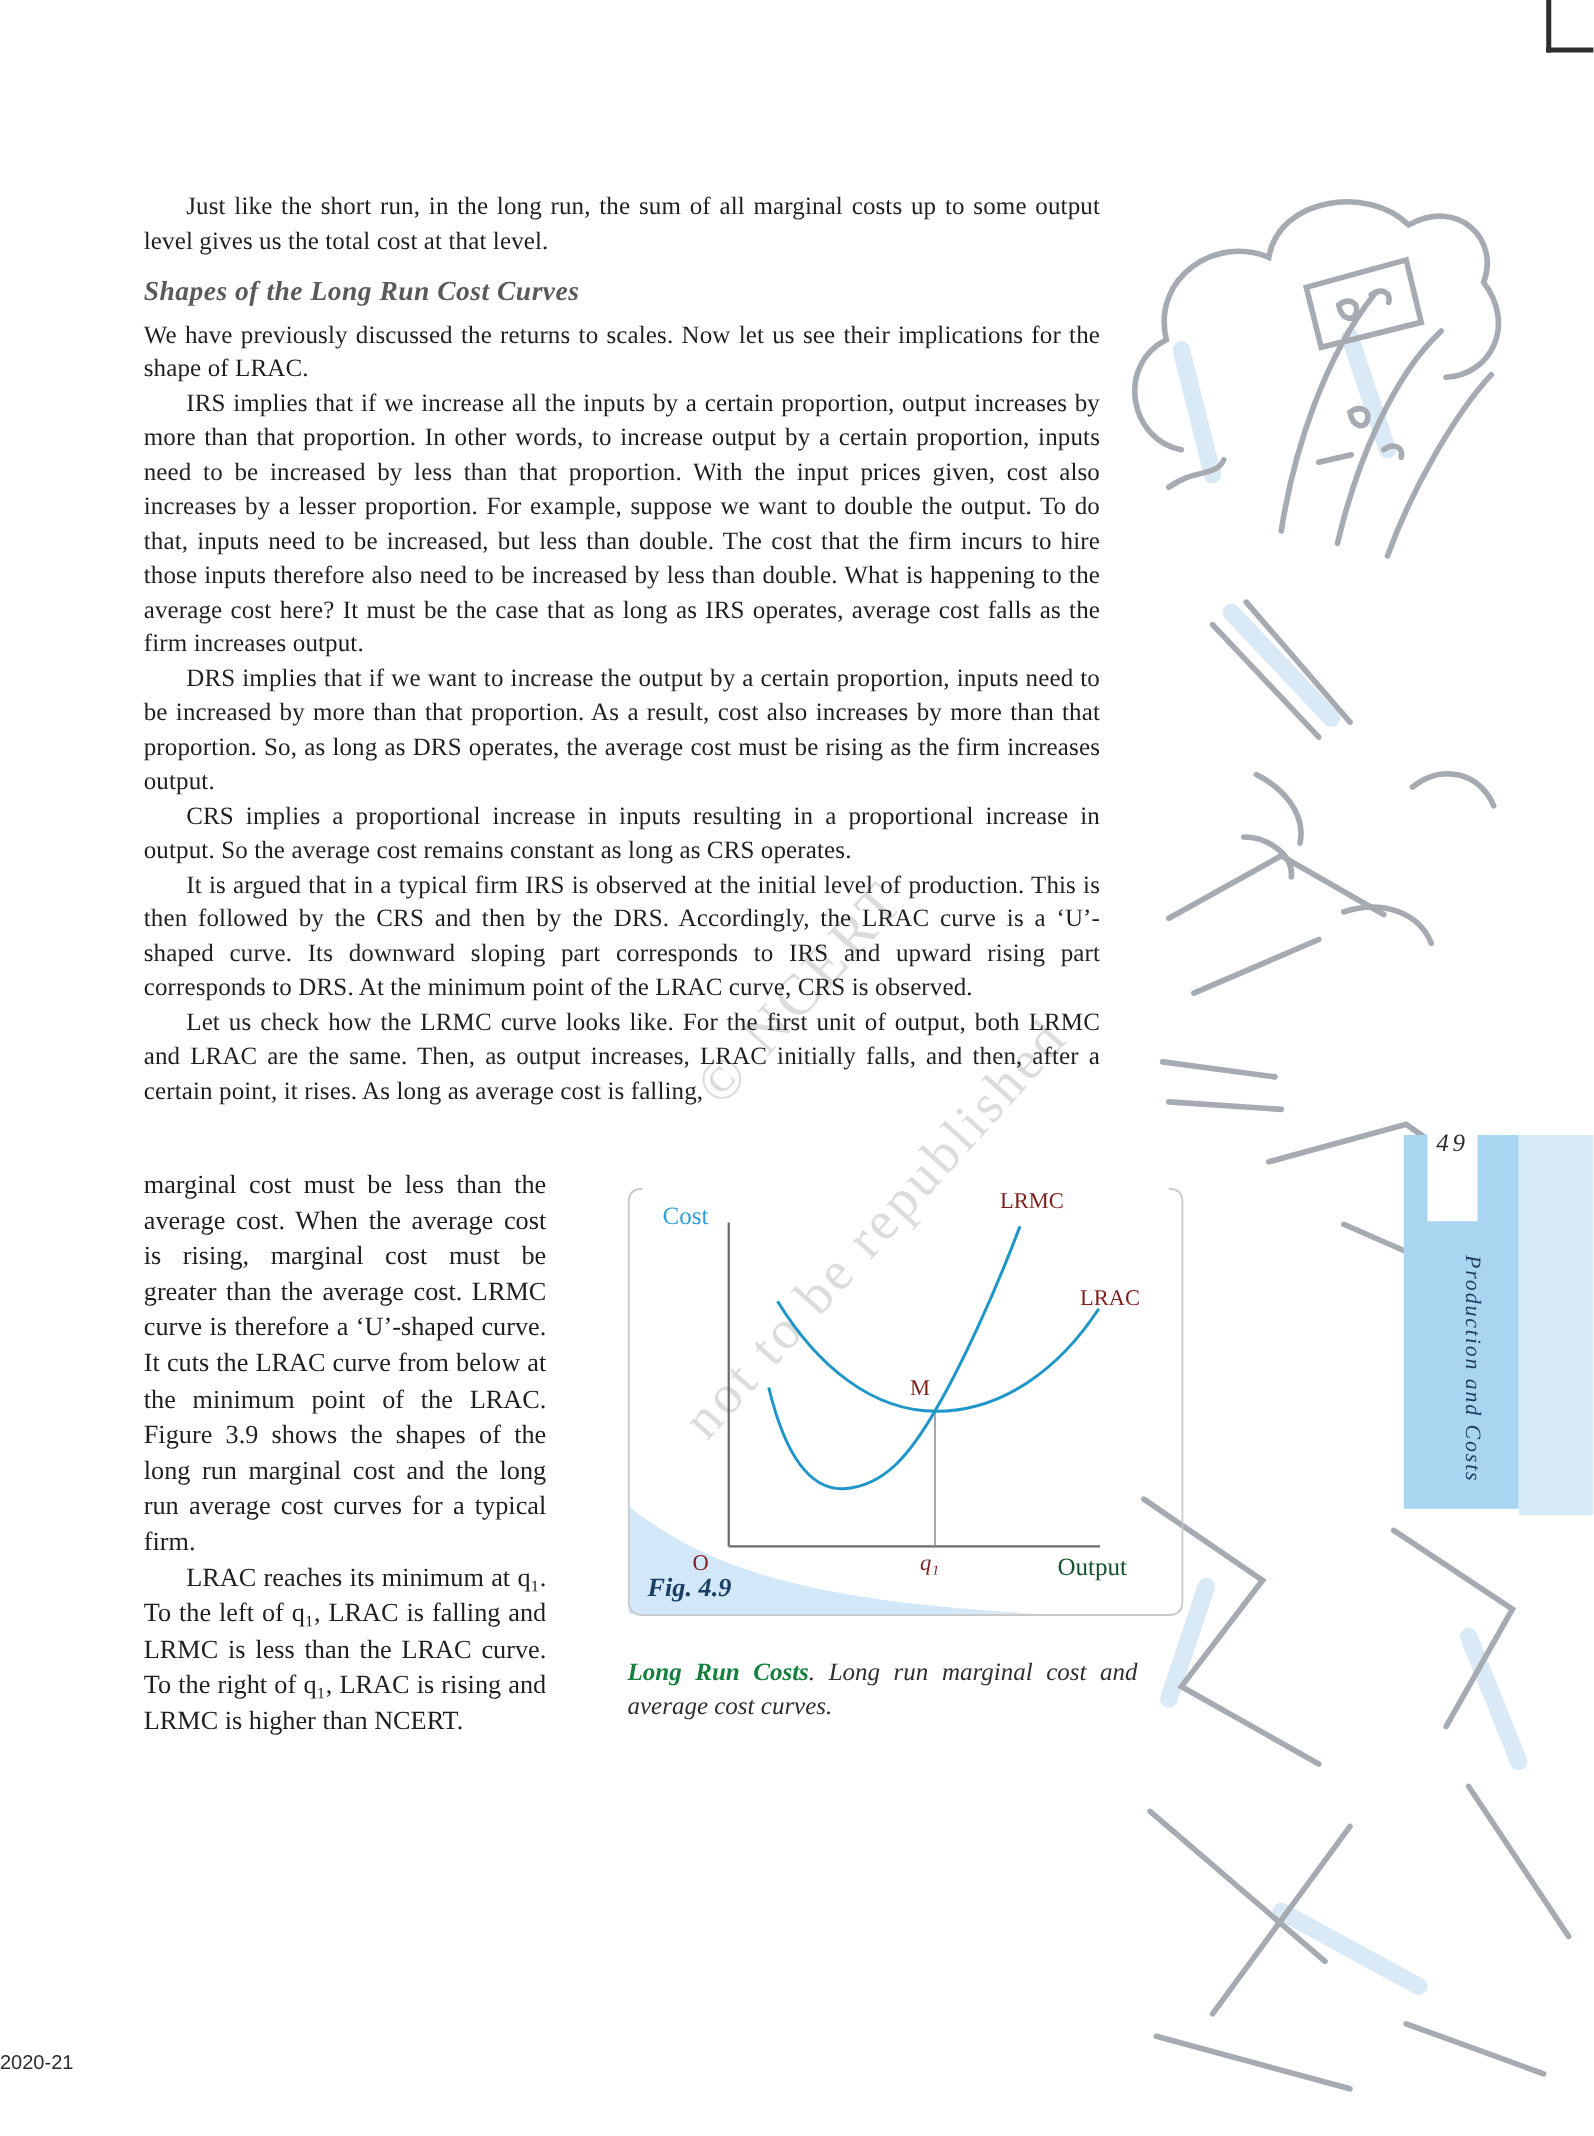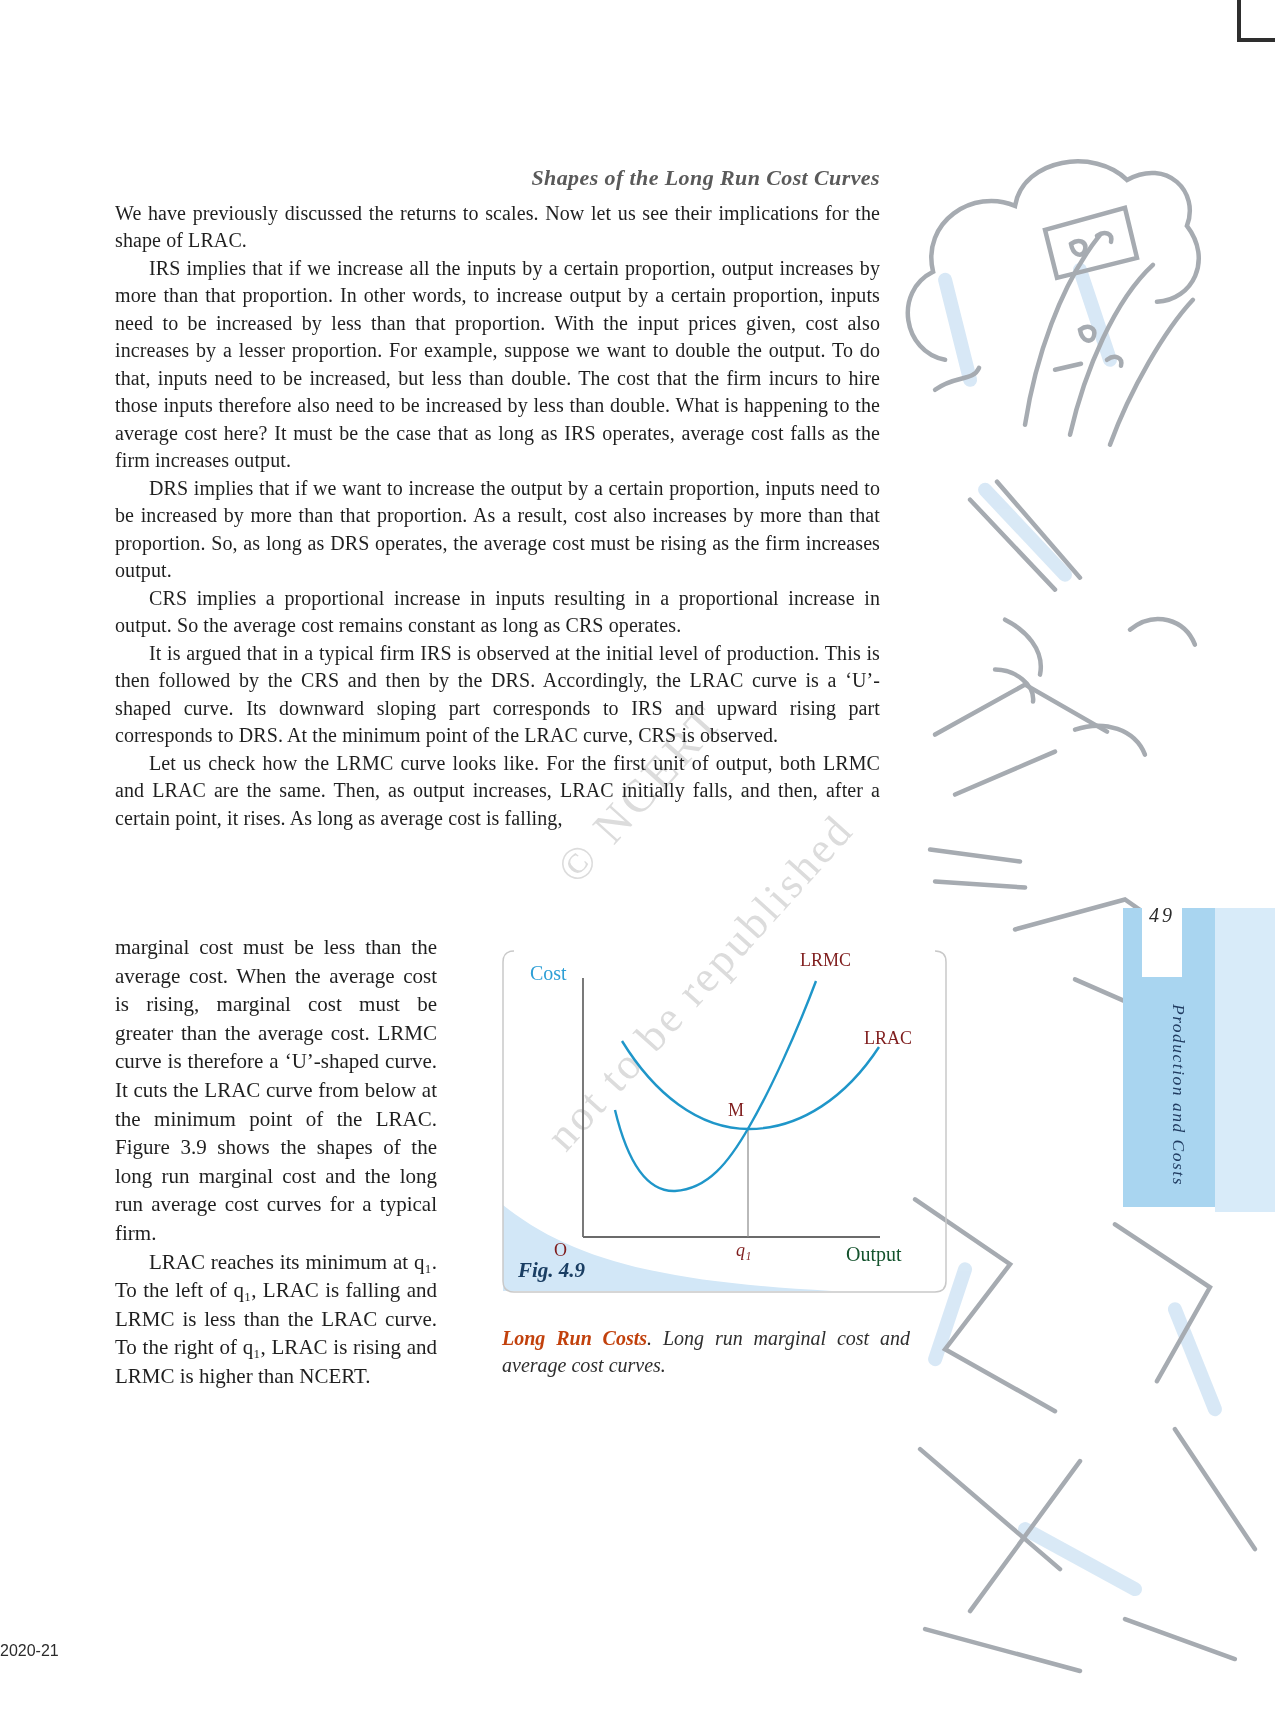--- a/index.html
+++ b/index.html
@@ -28,39 +28,39 @@
   .pagenum{font-style:italic;font-size:20px;letter-spacing:3px;color:#2b2b2b;}
   .side-title{position:absolute;left:1147px;top:983px;height:224px;width:42px;z-index:4;
     writing-mode:vertical-rl;text-align:center;font-style:italic;font-size:17.5px;
     letter-spacing:1.5px;color:#1f3a5f;}
   
   .textcol{position:absolute;left:115px;top:152px;width:765px;z-index:2;
     font-size:20px;line-height:27.5px;text-align:justify;letter-spacing:0.1px;}
   .textcol p{margin:0;}
   .indent{text-indent:34px;}
   h3.subhead{margin:12px 0 8px 0;font-size:22px;font-style:italic;font-weight:bold;
-    color:#5a5a5a;letter-spacing:0.4px;text-align:right;}
+    color:#5a5a5a;letter-spacing:0.4px;text-align:left;}
   .narrowcol{position:absolute;left:115px;top:933px;width:322px;z-index:2;
     font-size:21px;line-height:28.6px;text-align:justify;}
   .narrowcol p{margin:0;}
   
   .figbox{position:absolute;left:502px;top:950px;width:455px;height:343px;z-index:2;}
   .figbox svg{position:absolute;left:0;top:0;}
   .figlabel{position:absolute;font-size:18px;color:#7f1d1d;}
   .lab-cost{left:28px;top:12px;color:#2e9fd6;font-size:20px;}
   .lab-output{left:344px;top:293px;color:#14532d;font-size:20px;}
   .lab-lrmc{left:298px;top:0px;}
   .lab-lrac{left:362px;top:78px;text-align:right;}
   .lab-m{left:226px;top:150px;}
   .lab-o{left:52px;top:290px;}
   .lab-q1{left:234px;top:290px;font-style:italic;}
   .lab-fig{left:16px;top:308px;font-weight:bold;font-style:italic;font-size:21px;color:#1a3e63;}
   .caption{position:absolute;left:502px;top:1305px;width:408px;z-index:2;
     font-size:20px;line-height:27px;font-style:italic;text-align:justify;color:#2e2e2e;}
-  .caption .capbold{font-weight:bold;color:#c2410c;}
+  .caption .capbold{font-weight:bold;color:#15803d;}
   
   .footer{position:absolute;left:0;right:2px;top:1642px;z-index:2;
     font-family:"Liberation Sans","DejaVu Sans",sans-serif;font-size:16px;color:#2b2b2b;}
 </style>
 </head>
 <body>
 
 <div class="page">
 
   <div class="watermark wm1">© NCERT</div>
@@ -113,20 +113,21 @@
   <div class="corner-h"></div>
 
   <div class="side-blue"></div>
   <div class="side-light"></div>
   <div class="pagenum-box">
     <span class="pagenum">49</span>
   </div>
   <div class="side-title">Production and Costs</div>
 
   <div class="textcol">
+    <p class="indent">Just like the short run, in the long run, the sum of all marginal costs up to some output level gives us the total cost at that level.</p>
     <h3 class="subhead">Shapes of the Long Run Cost Curves</h3>
     <p>We have previously discussed the returns to scales. Now let us see their implications for the shape of LRAC.</p>
     <p class="indent">IRS implies that if we increase all the inputs by a certain proportion, output increases by more than that proportion. In other words, to increase output by a certain proportion, inputs need to be increased by less than that proportion. With the input prices given, cost also increases by a lesser proportion. For example, suppose we want to double the output. To do that, inputs need to be increased, but less than double. The cost that the firm incurs to hire those inputs therefore also need to be increased by less than double. What is happening to the average cost here? It must be the case that as long as IRS operates, average cost falls as the firm increases output.</p>
     <p class="indent">DRS implies that if we want to increase the output by a certain proportion, inputs need to be increased by more than that proportion. As a result, cost also increases by more than that proportion. So, as long as DRS operates, the average cost must be rising as the firm increases output.</p>
     <p class="indent">CRS implies a proportional increase in inputs resulting in a proportional increase in output. So the average cost remains constant as long as CRS operates.</p>
     <p class="indent">It is argued that in a typical firm IRS is observed at the initial level of production. This is then followed by the CRS and then by the DRS. Accordingly, the LRAC curve is a ‘U’-shaped curve. Its downward sloping part corresponds to IRS and upward rising part corresponds to DRS. At the minimum point of the LRAC curve, CRS is observed.</p>
     <p class="indent">Let us check how the LRMC curve looks like. For the first unit of output, both LRMC and LRAC are the same. Then, as output increases, LRAC initially falls, and then, after a certain point, it rises. As long as average cost is falling,</p>
   </div>
 
   <div class="narrowcol">

